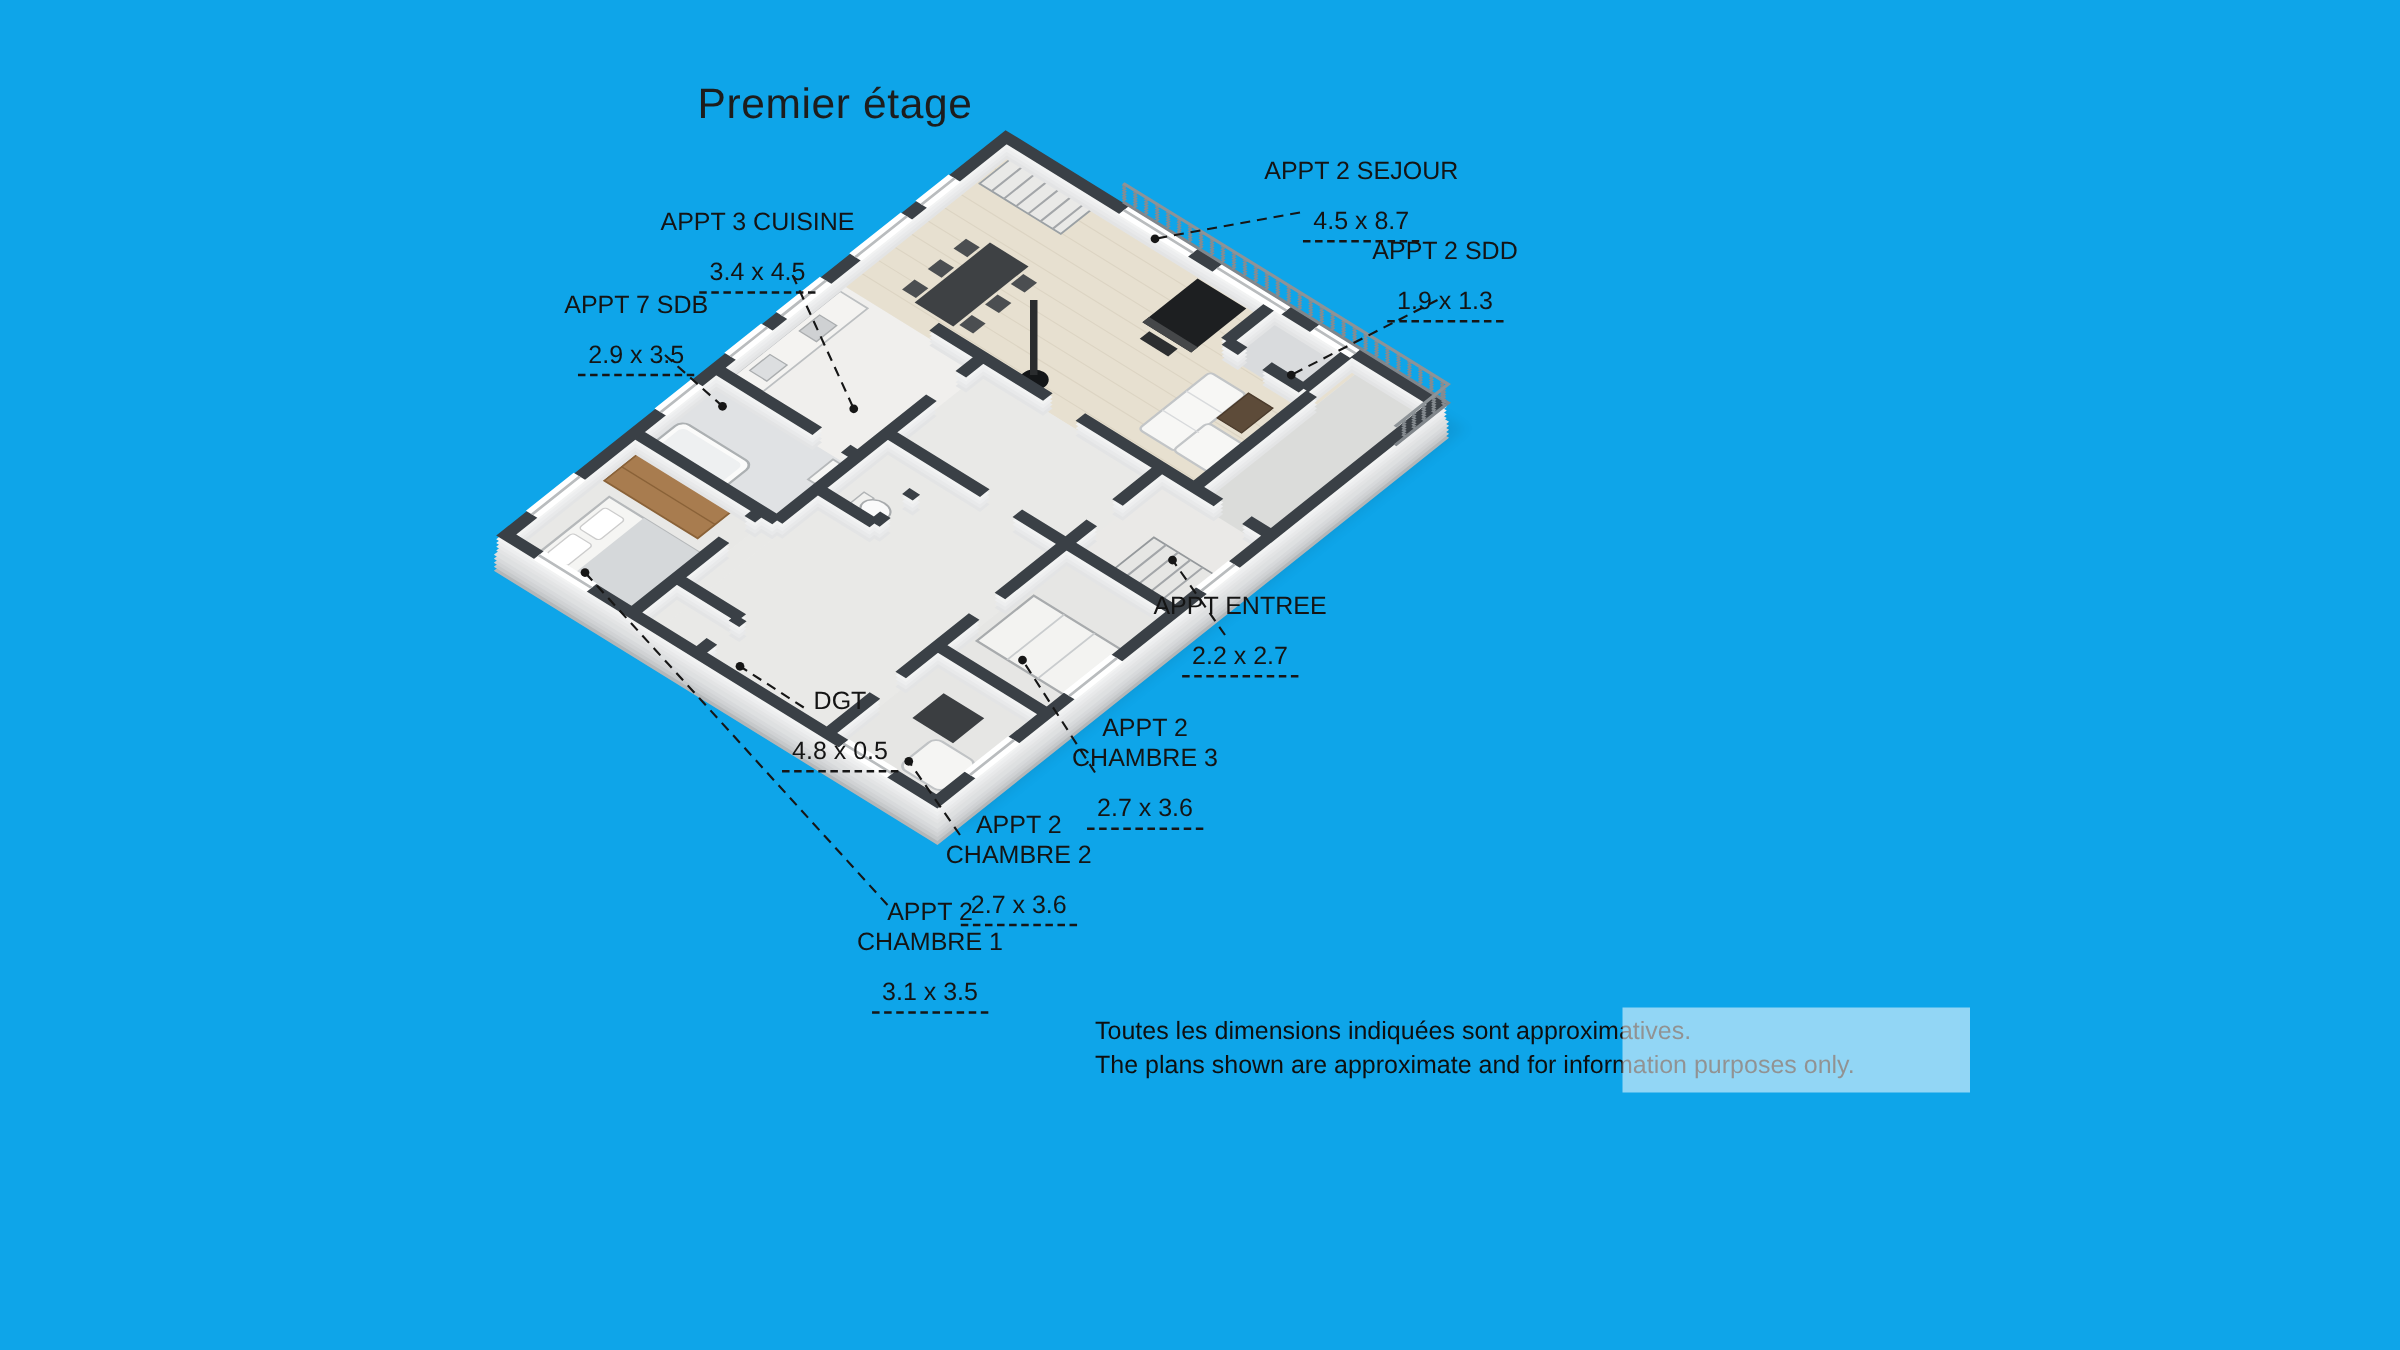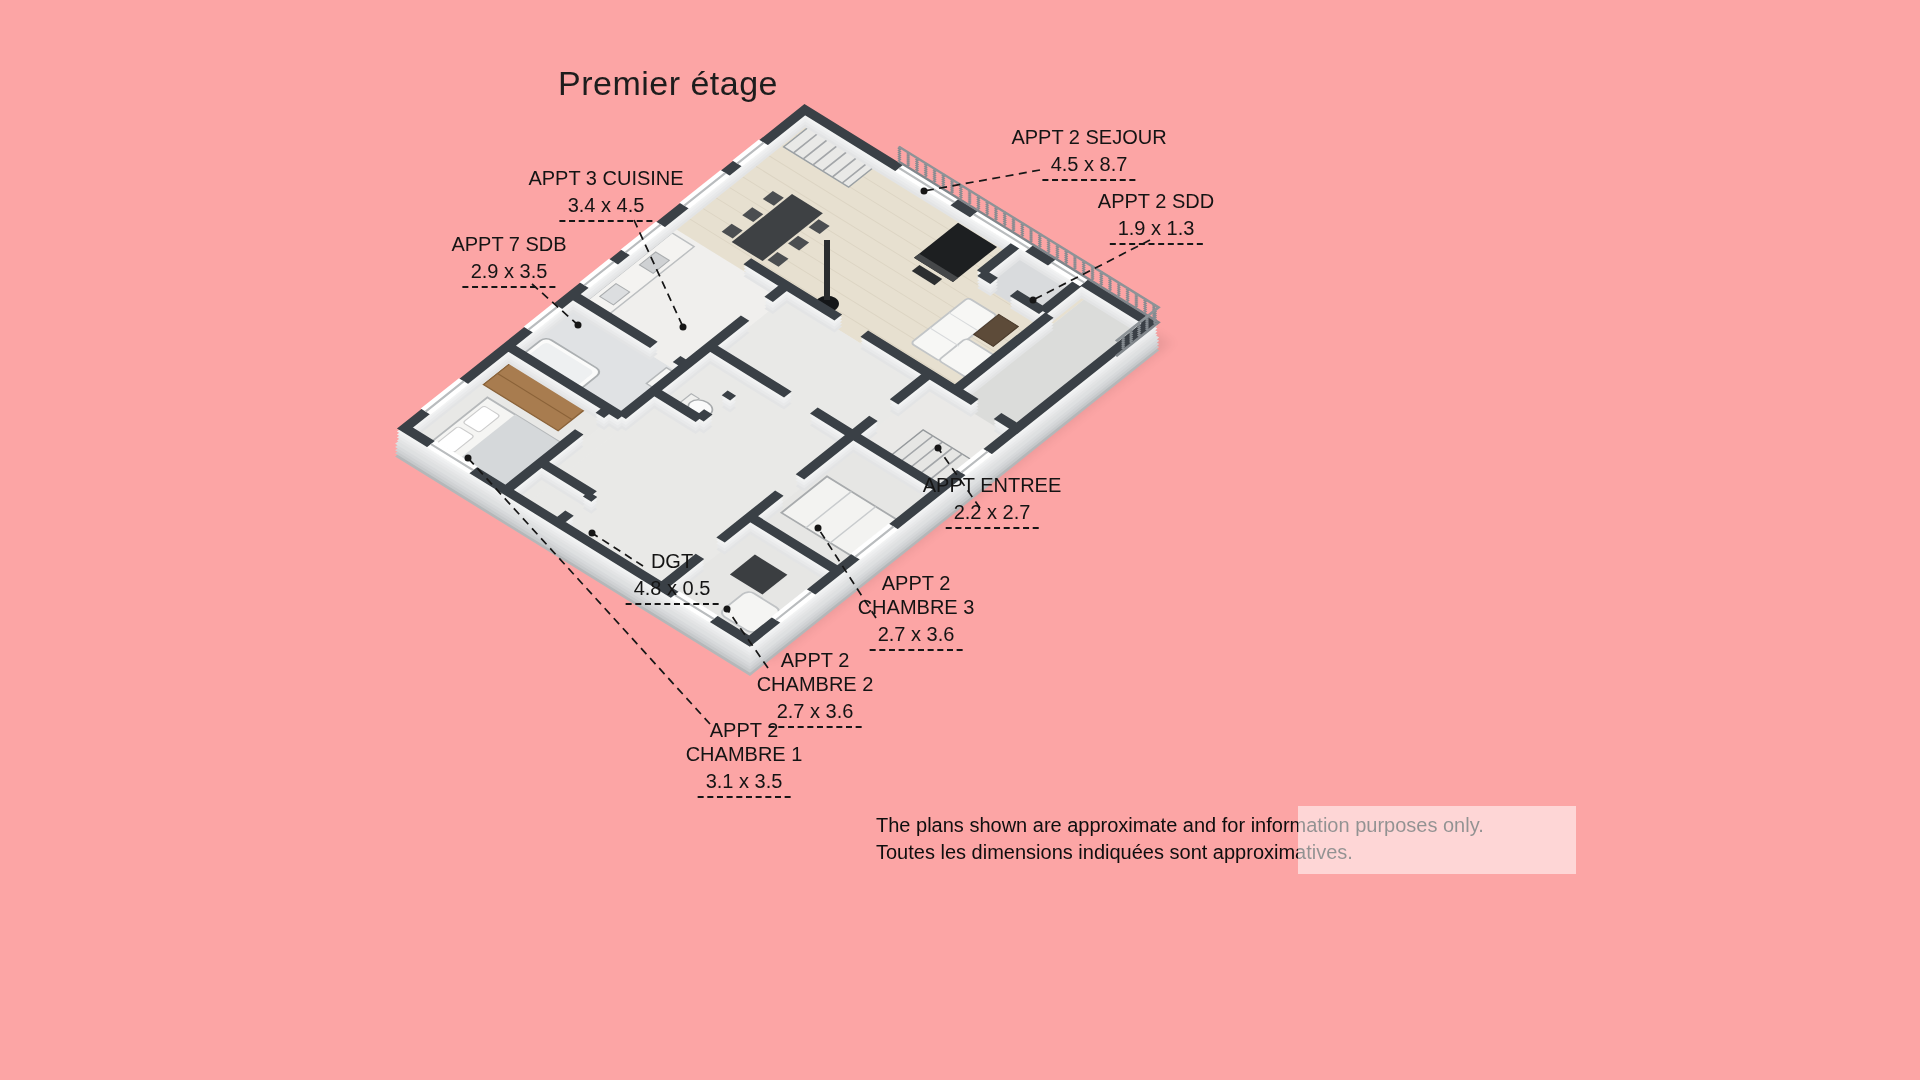--- a/index.html
+++ b/index.html
@@ -1,23 +1,23 @@
 <!DOCTYPE html>
 <html><head>
 <meta charset="utf-8">
 <style>
   html,body{margin:0;padding:0;background:#ffffff;}
-  .canvas{position:relative;width:1920px;height:1080px;overflow:hidden;background:#fca5a5;
+  .canvas{position:relative;width:1920px;height:1080px;overflow:hidden;background:#0ea5e9;
           font-family:"Liberation Sans",sans-serif;color:#161616;}
   .layer{position:absolute;left:0;top:0;}
   .page-title{position:absolute;left:668px;top:64px;transform:translateX(-50%);
               font-size:34px;color:#1d1d1d;letter-spacing:.5px;white-space:nowrap;z-index:6;}
   .plan-label{position:absolute;transform:translateX(-50%);text-align:center;font-size:20px;
               line-height:24px;color:#141414;white-space:nowrap;z-index:6;}
-  .plan-label .dim{display:inline-block;border-bottom:2px dashed #161616;padding:0 8px 3px;margin-top:3px;text-align:right;}
+  .plan-label .dim{display:inline-block;border-bottom:2px dashed #161616;padding:0 8px 3px;margin-top:16px;text-align:right;}
   .disclaimer{position:absolute;left:876px;top:812px;font-size:20px;line-height:27px;color:#0e0e0e;z-index:6;}
   .wm-overlay{position:absolute;left:1298px;top:806px;width:278px;height:68px;
               background:rgba(255,255,255,0.55);z-index:7;}
 </style>
 </head>
 <body>
 
 <div class="canvas">
 
   <svg class="layer" width="1920" height="1080" viewBox="0 0 1920 1080">
@@ -247,18 +247,18 @@
     <div>CHAMBRE 1</div>
     <div><span class="dim">3.1 x 3.5</span></div>
   </div>
 
   <div class="plan-label" style="left:672px;top:549px">
     <div>DGT</div>
     <div><span class="dim">4.8 x 0.5</span></div>
   </div>
 
   <div class="disclaimer">
+    <div>Toutes les dimensions indiquées sont approximatives.</div>
     <div>The plans shown are approximate and for information purposes only.</div>
-    <div>Toutes les dimensions indiquées sont approximatives.</div>
   </div>
   <div class="wm-overlay"></div>
 
 </div>
 
 </body></html>

